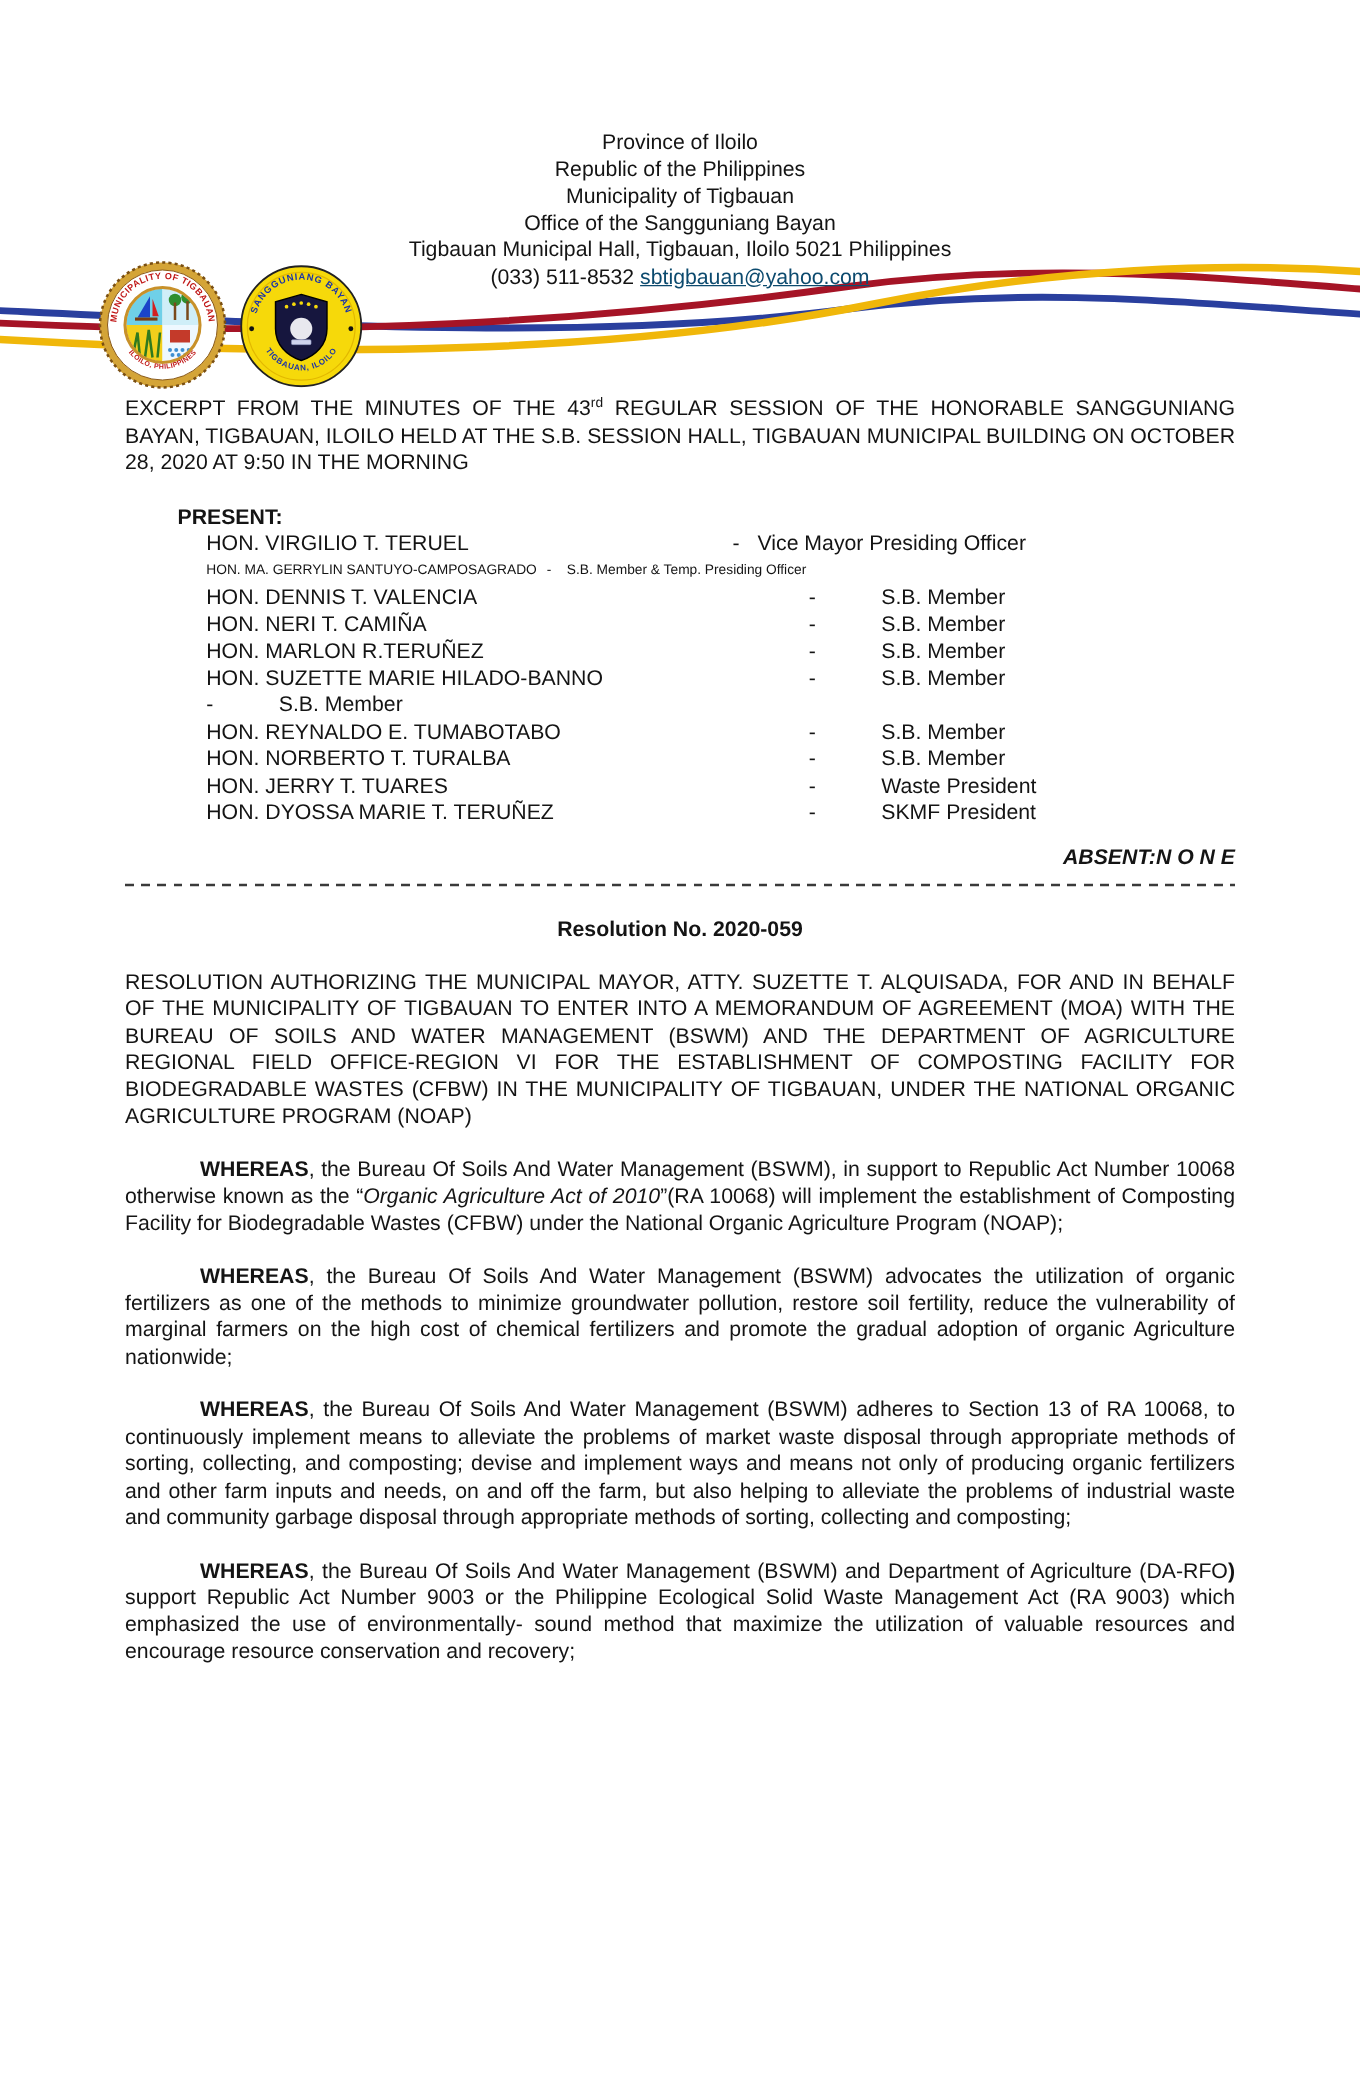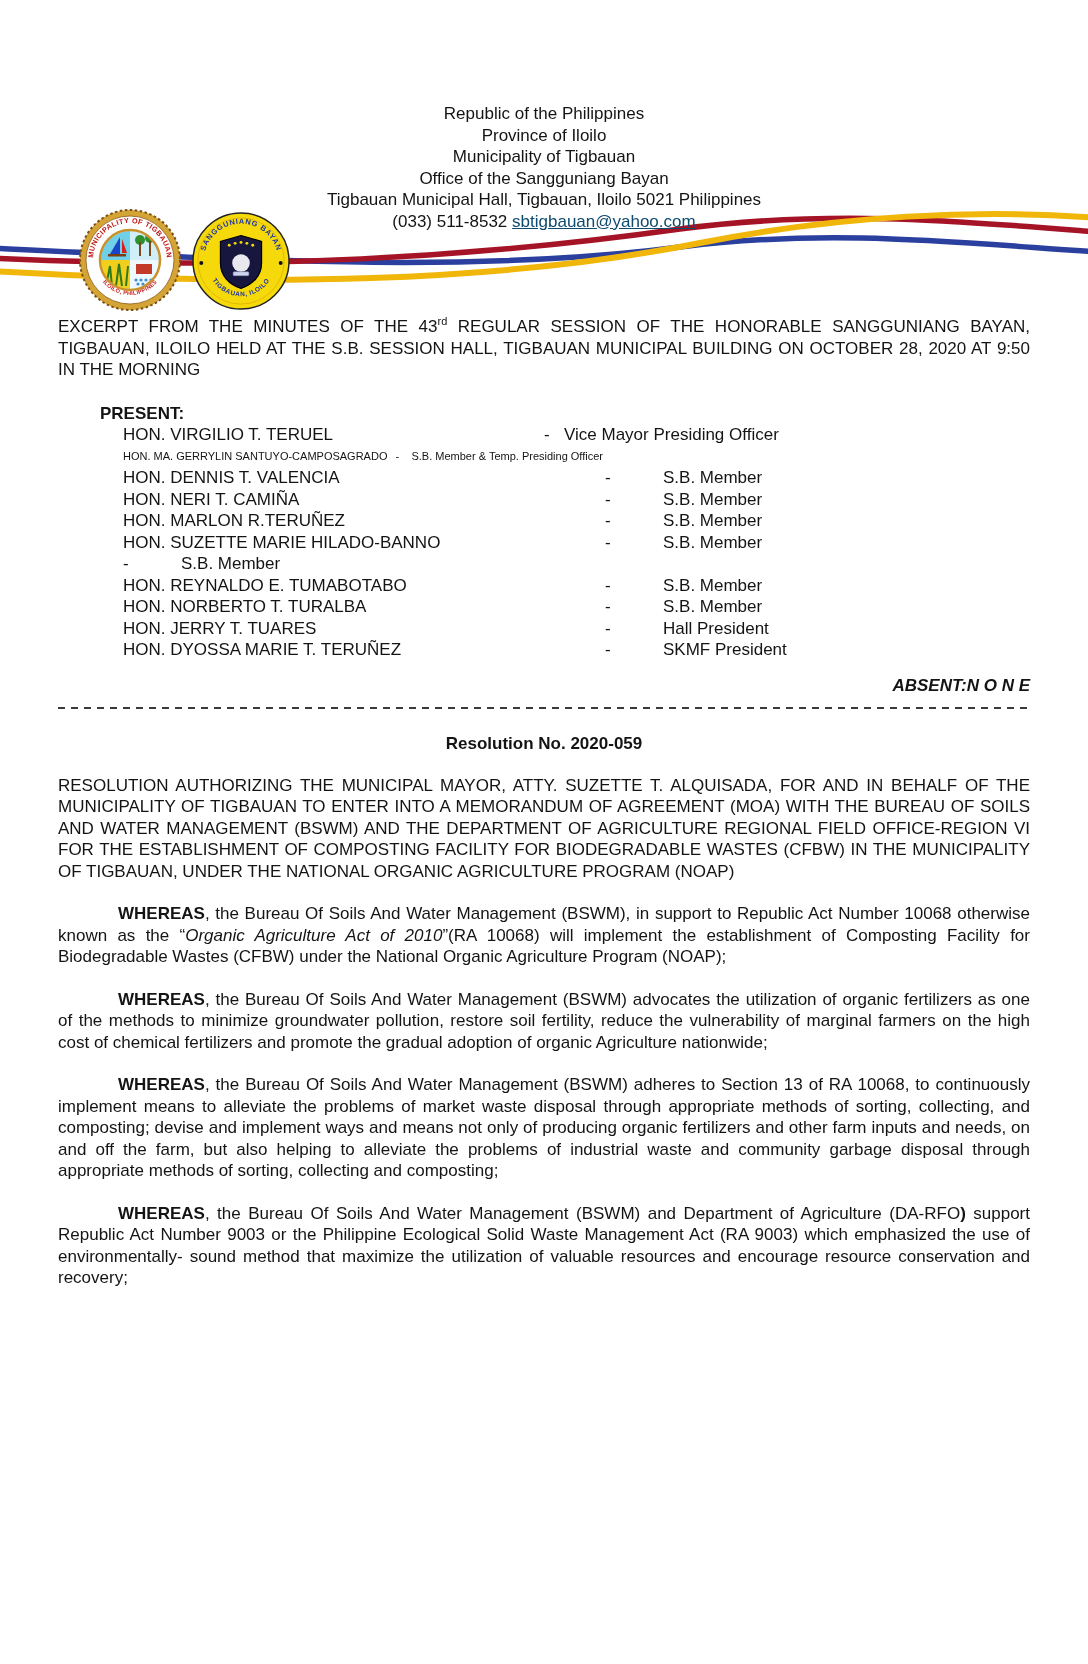--- a/index.html
+++ b/index.html
@@ -14,21 +14,21 @@
     line-height:21.5px;
     overflow:hidden;
   }
   .ribbon{position:absolute;left:0;top:195px;width:1088px;height:130px;}
   .seal{position:absolute;}
   .seal-left{left:78px;top:208px;width:104px;height:104px;}
   .seal-right{left:192px;top:212px;width:98px;height:98px;}
   .letterhead{position:relative;text-align:center;padding-top:103px;z-index:2;}
   .letterhead div{height:21.5px;}
   .email{color:#0c4a6e;text-decoration:underline;cursor:pointer;}
-  .content{position:relative;margin:0 58px;z-index:2;}
+  .content{position:relative;margin:0 100px;z-index:2;}
   .excerpt{margin:84px 0 0 0;text-align:justify;}
   sup{font-size:11px;line-height:0;}
   .present-label{margin:22px 0 0 42px;font-weight:bold;}
   .member-list{margin-top:0;}
   .member-row{display:flex;padding-left:65px;height:21.5px;white-space:nowrap;}
   .member-name{width:482px;flex:0 0 auto;}
   .member-dash{width:58px;flex:0 0 auto;}
   .member-row.first .member-name{width:421px;}
   .member-row.first .member-dash{width:20px;}
   .member-row.small{font-size:11px;}
@@ -124,22 +124,22 @@
       <text class="seal-text-blue" font-size="7.6" letter-spacing="0.8">
         <textPath href="#sbseal-top" startOffset="50%" text-anchor="middle">SANGGUNIANG BAYAN</textPath>
       </text>
       <text class="seal-text-blue" font-size="6.6" letter-spacing="0.6">
         <textPath href="#sbseal-bot" startOffset="50%" text-anchor="middle">TIGBAUAN, ILOILO</textPath>
       </text>
     </svg>
   </div>
 
   <div class="letterhead">
+    <div>Province of Iloilo</div>
     <div>Republic of the Philippines</div>
-    <div>Province of Iloilo</div>
     <div>Municipality of Tigbauan</div>
     <div>Office of the Sangguniang Bayan</div>
     <div>Tigbauan Municipal Hall, Tigbauan, Iloilo 5021 Philippines</div>
     <div>
       <span>(033) 511-8532</span>
       <span> </span><a class="email">sbtigbauan@yahoo.com</a>
     </div>
   </div>
 
   <div class="content">
@@ -198,21 +198,21 @@
 
   <div class="member-row">
     <span class="member-name">HON. NORBERTO T. TURALBA</span>
     <span class="member-dash">-</span>
     <span class="member-role">S.B. Member</span>
   </div>
 
   <div class="member-row">
     <span class="member-name">HON. JERRY T. TUARES</span>
     <span class="member-dash">-</span>
-    <span class="member-role">Hall President</span>
+    <span class="member-role">Waste President</span>
   </div>
 
   <div class="member-row">
     <span class="member-name">HON. DYOSSA MARIE T. TERUÑEZ</span>
     <span class="member-dash">-</span>
     <span class="member-role">SKMF President</span>
   </div>
 </div>
 
     <div class="absent-row">

